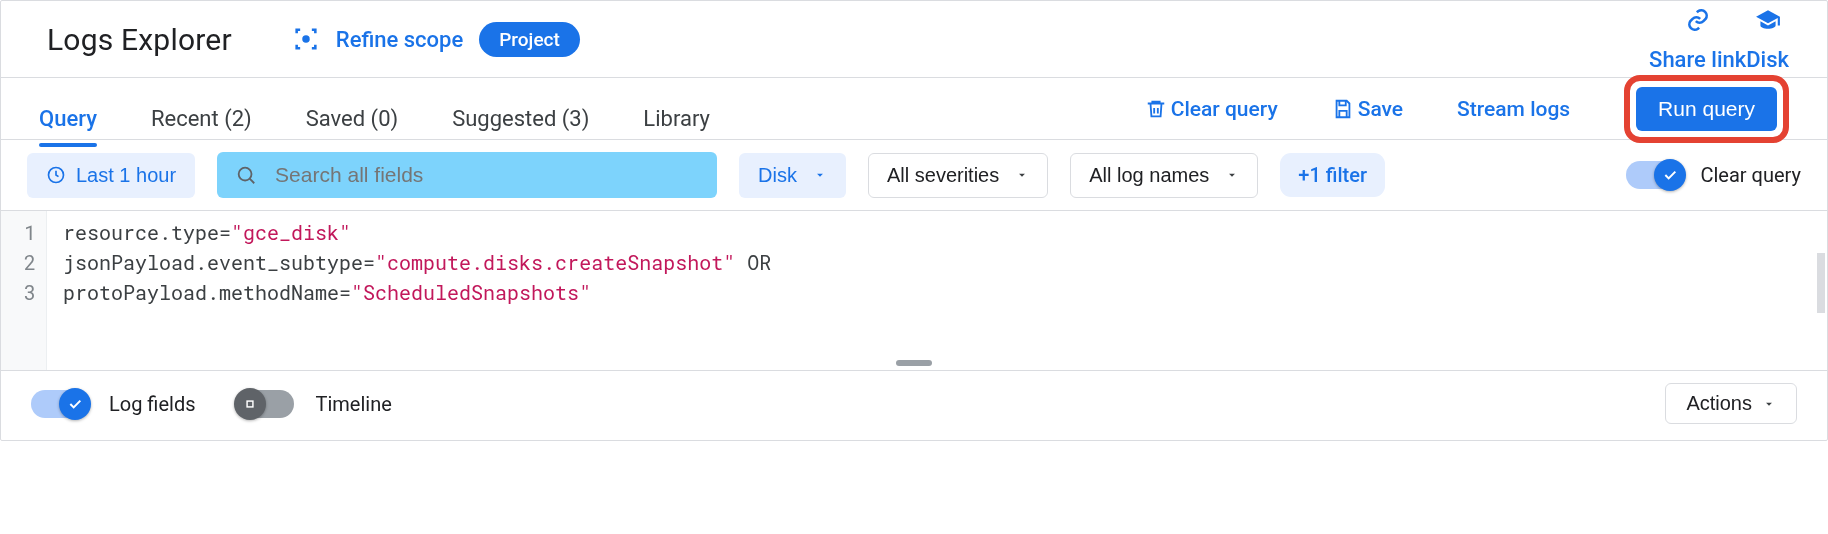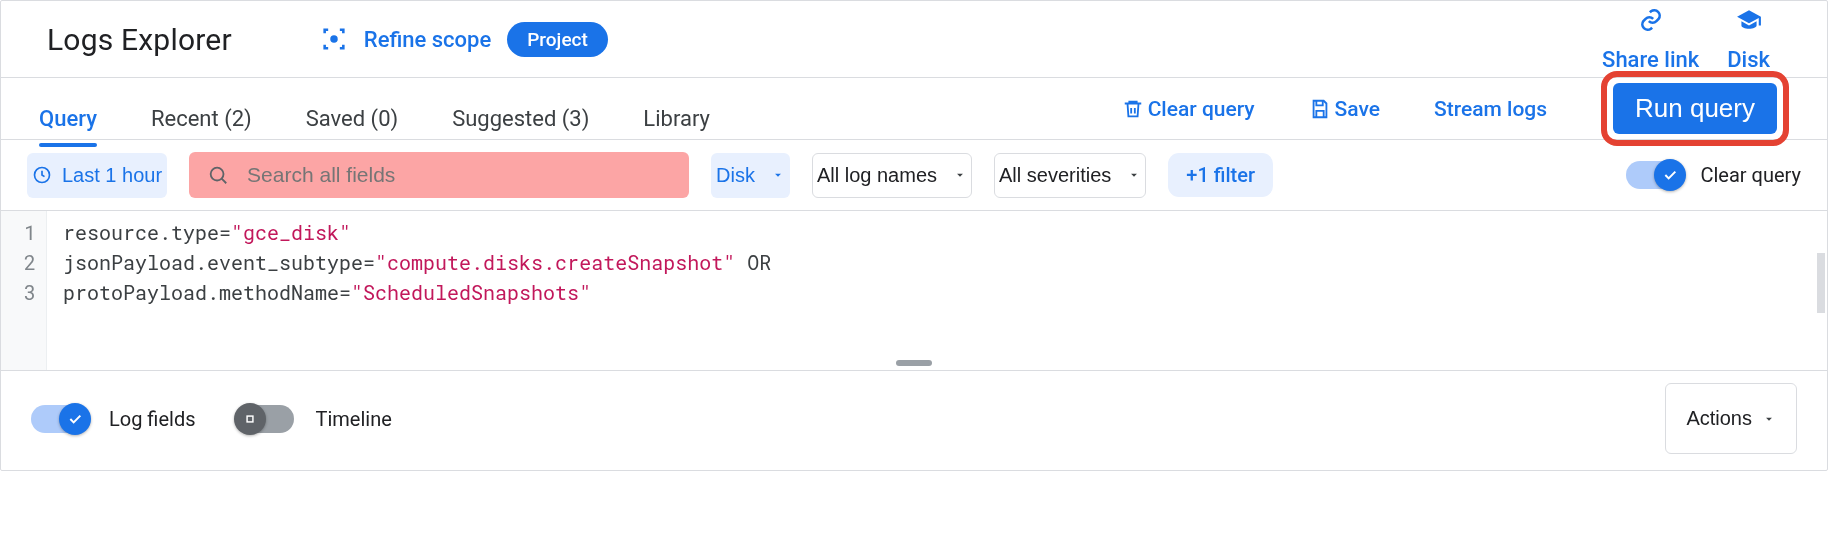--- a/index.html
+++ b/index.html
@@ -26,22 +26,21 @@
     width: 1828px;
   }
   .page { width: 1828px; }
   .frame { border: 1px solid var(--border); border-radius: 2px; overflow: hidden; }
 
   
   .header {
     display: flex;
     align-items: center;
     height: 76px;
-    padding: 0 57px 0 46px;
-    gap: 28px;
+    padding: 0 38px 0 46px;
   }
   .page-title {
     font-size: 30px;
     font-weight: 400;
     color: var(--text-dark);
     margin-right: 60px;
     letter-spacing: 0.2px;
   }
   .refine-group { display: inline-flex; align-items: center; gap: 16px; color: var(--blue); font-size: 22px; font-weight: 500; }
   .refine-icon { width: 28px; height: 28px; }
@@ -68,42 +67,42 @@
     content: ""; position: absolute; left: 0; right: 0; bottom: -16px;
     height: 4px; background: var(--blue); border-radius: 2px;
   }
   .tabs-row .spacer { flex: 1; }
   .icon-action {
     display: inline-flex; align-items: center; gap: 4px;
     color: var(--blue); font-size: 21px; font-weight: 500; cursor: pointer;
   }
   .btn-primary {
     background: var(--blue); color: #fff; border: none;
-    padding: 10px 22px; border-radius: 6px; font-size: 26px; font-weight: 500;
+    padding: 10px 22px; border-radius: 6px; font-size: 21px; font-weight: 500;
   }
   .highlight-ring {
     border: 6px solid var(--highlight); border-radius: 16px;
     padding: 6px; display: inline-flex;
   }
 
   
   .filters-row {
     display: flex; align-items: center; gap: 22px;
     padding: 12px 26px; border-top: 1px solid var(--border);
   }
   .pill-btn {
     display: inline-flex; align-items: center; gap: 10px;
-    border-radius: 6px; padding: 10px 4px; font-size: 20px;
+    border-radius: 6px; padding: 10px 18px; font-size: 20px;
     border: 1px solid transparent; background: transparent;
   }
   .pill-btn.blue-bg { background: var(--blue-bg); color: var(--blue); font-weight: 500; }
   .pill-btn.outlined { border: 1px solid var(--border); color: var(--text-dark); background: #fff; }
   .search-box {
     flex: 0 0 500px; display: flex; align-items: center; gap: 16px;
-    background: #fca5a5; border-radius: 6px; padding: 10px 18px;
+    background: #7dd3fc; border-radius: 6px; padding: 10px 18px;
     color: var(--muted); font-size: 21px;
   }
   .search-box input {
     border: none; outline: none; background: transparent; font-size: 21px;
     color: var(--text-dark); width: 100%;
   }
   .dd-caret { margin-left: 6px; }
   .plus-filter {
     color: var(--blue); font-weight: 500; font-size: 20px;
     background: var(--blue-bg); border-radius: 11px; padding: 10px 18px;
@@ -148,21 +147,21 @@
   }
 
   
   .footer-row {
     display: flex; align-items: center; gap: 22px;
     padding: 12px 30px 16px 30px; border-top: 1px solid var(--border);
   }
   .footer-row .spacer { flex: 1; }
   .actions-btn {
     border: 1px solid var(--border); background: #fff; border-radius: 6px;
-    padding: 23px 20px; font-size: 20px; color: var(--text-dark);
+    padding: 8px 20px; font-size: 20px; color: var(--text-dark);
     display: inline-flex; align-items: center; gap: 10px; justify-content: space-between;
   }
 
   svg { display: block; }
 </style>
 </head>
 <body>
 
 <div class="page">
   <div class="frame">
@@ -265,30 +264,30 @@
       <button class="pill-btn blue-bg">
         <span>Disk</span>
         <span class="dd-caret">
           <svg width="14" height="14" viewBox="0 0 24 24" fill="#1a73e8">
               <path d="M7 10l5 5 5-5z"></path>
             </svg>
         </span>
       </button>
 
       <button class="pill-btn outlined">
-        <span>All log names</span>
+        <span>All severities</span>
         <span class="dd-caret">
           <svg width="14" height="14" viewBox="0 0 24 24" fill="#3c4043">
               <path d="M7 10l5 5 5-5z"></path>
             </svg>
         </span>
       </button>
 
       <button class="pill-btn outlined">
-        <span>All severities</span>
+        <span>All log names</span>
         <span class="dd-caret">
           <svg width="14" height="14" viewBox="0 0 24 24" fill="#3c4043">
               <path d="M7 10l5 5 5-5z"></path>
             </svg>
         </span>
       </button>
 
       <span class="plus-filter">+1 filter</span>
 
       <div class="show-query-group">

